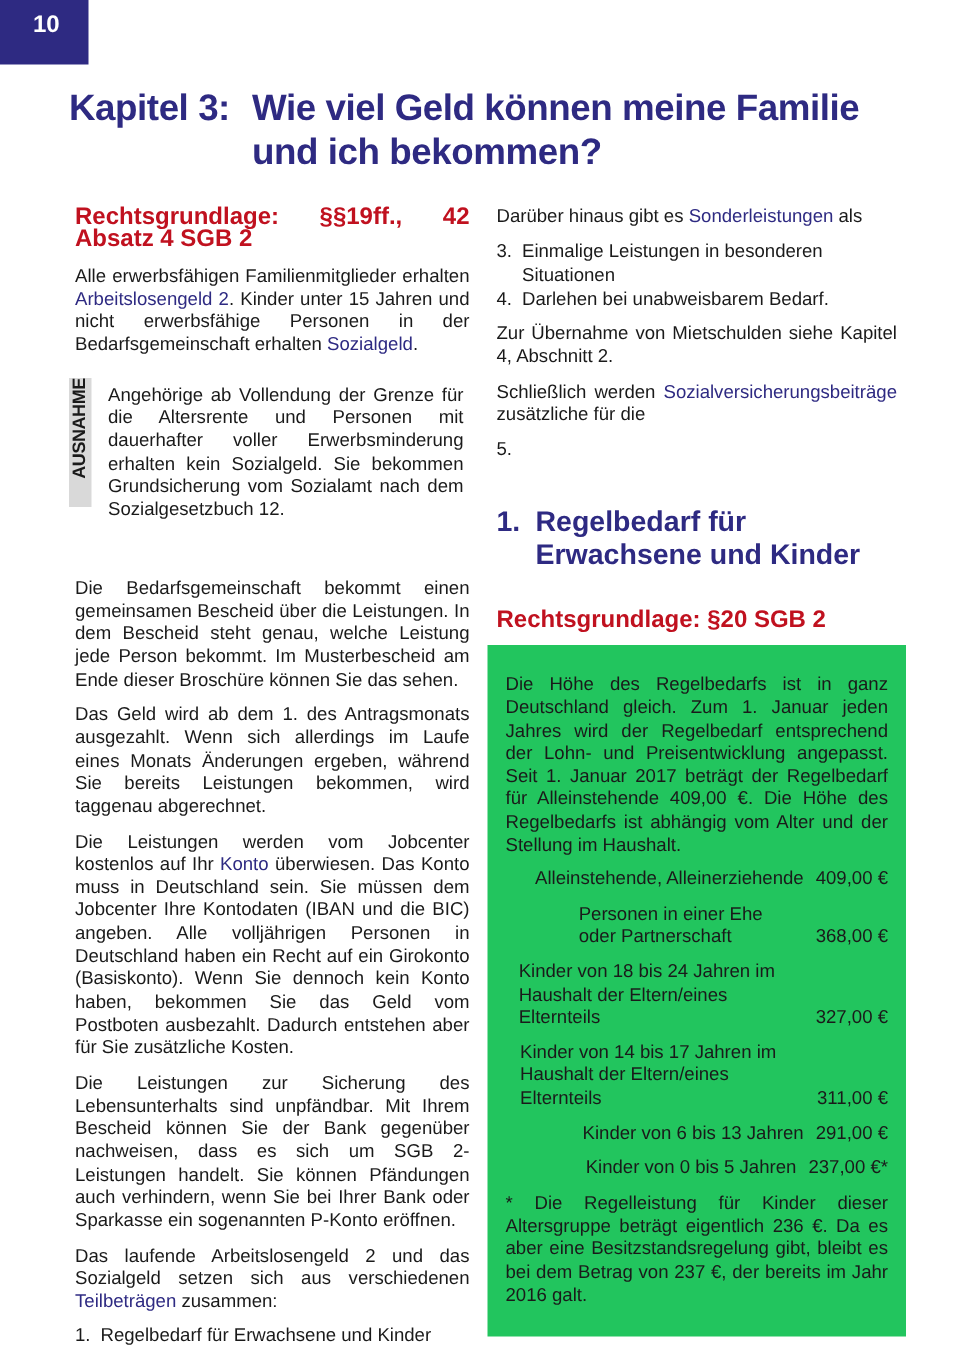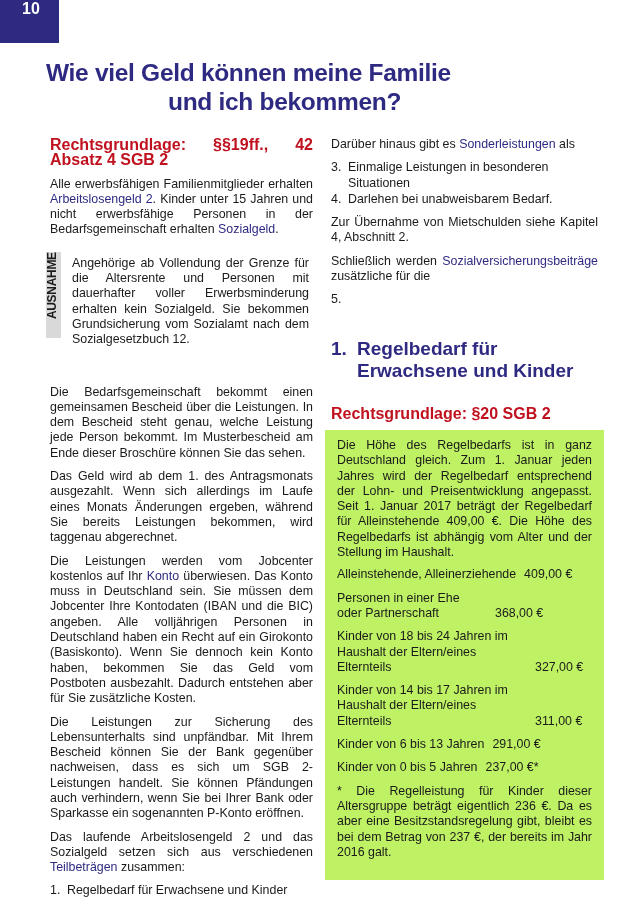--- a/index.html
+++ b/index.html
@@ -1,19 +1,19 @@
 <!DOCTYPE html>
 <html><head>
 <meta charset="utf-8">
 <style>
   html, body { margin:0; padding:0; background:#ffffff; }
   body { width:635px; height:900px; position:relative; overflow:hidden;
          font-family:"Liberation Sans", sans-serif; color:#1a1a1a; }
   .pagenum { position:absolute; left:0; top:0; width:59px; height:43px; background:#2e2a82;
-             color:#fff; font-weight:bold; font-size:16px; display:flex; align-items:flex-start;
+             color:#fff; font-weight:bold; font-size:16px; display:flex; align-items:center;
              padding:0 0 10px 22px; box-sizing:border-box; }
   .title { position:absolute; left:46px; top:58px; width:560px; color:#2e2a82; font-weight:bold;
            font-size:24.5px; line-height:29px; letter-spacing:-0.3px; }
   .title .row { display:flex; }
   .title .lbl { width:122px; flex:none; }
   .col { position:absolute; font-size:12.4px; line-height:15.3px; }
   .col-left { left:50px; top:137px; width:263px; }
   .col-right { left:331px; top:137px; width:267px; }
   p { margin:0 0 8px 0; text-align:justify; hyphens:manual; }
   .red { color:#c0111f; font-weight:bold; font-size:16px; margin-bottom:9px; }
@@ -21,35 +21,36 @@
   .ausn { display:flex; margin:14px 0 33px -4px; }
   .ausn-bar { width:15px; flex:none; background:#d9d9d9; margin-right:7px; position:relative; height:86px; }
   .ausn-bar span { position:absolute; left:-28px; top:26px; transform:rotate(-90deg);
                    font-weight:bold; font-size:12px; color:#1a1a1a; width:70px; text-align:center; letter-spacing:-0.3px; }
   .ausn p { text-align:justify; margin:4px; }
   ol { margin:0 0 8px 0; padding:0; list-style:none; }
   ol li { display:flex; margin-bottom:1px; }
   ol li .n { width:17px; flex:none; }
   .h2 { color:#2e2a82; font-weight:bold; font-size:19px; line-height:22px; margin:30px 0 24px 0; display:flex; }
   .h2 .n { width:26px; flex:none; }
-  .box { background:#bef264; padding:8px 12px 8px 12px; margin:0 -6px 0 -6px; }
+  .box { background:#22c55e; padding:19px 12px 8px 12px; margin:0 -6px 0 -6px; }
   .box p { margin-bottom:7px; }
-  .rate { display:flex; justify-content:flex-start; align-items:flex-end; margin-bottom:8px; }
+  .rate { display:flex; justify-content:flex-end; align-items:flex-end; margin-bottom:8px; }
   .rate .v { white-space:nowrap; flex:none; padding-left:8px; }
   .box .fn { margin:6px 0 12px 0; }
 </style>
 </head>
 <body>
 
 <div class="pagenum">
     <span>10</span>
   </div>
 
 <div class="title">
   <div class="row">
+      <span class="lbl">Kapitel 3:</span>
       <span>Wie viel Geld können meine Familie</span>
     </div>
   <div class="row">
       <span class="lbl"></span>
       <span>und ich bekommen?</span>
     </div>
 </div>
 
 <div class="col col-left">
   <p class="red">Rechtsgrundlage: §§19ff., 42 Absatz 4 SGB 2</p>

